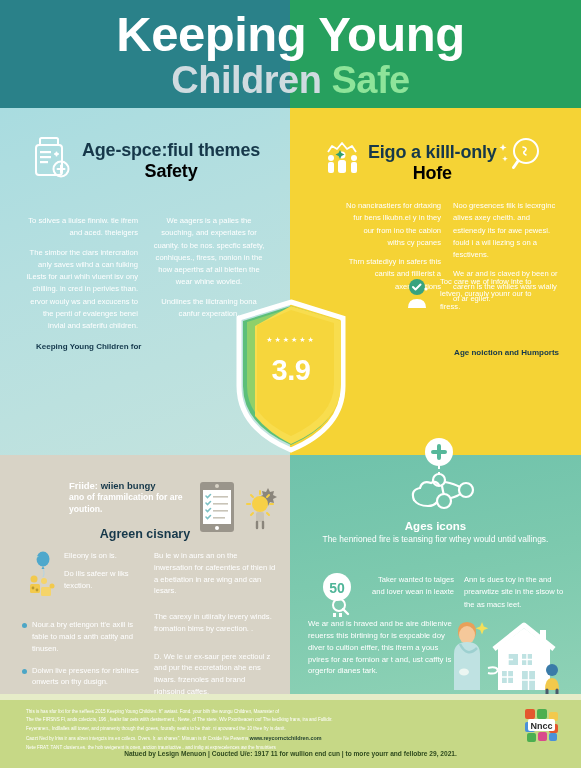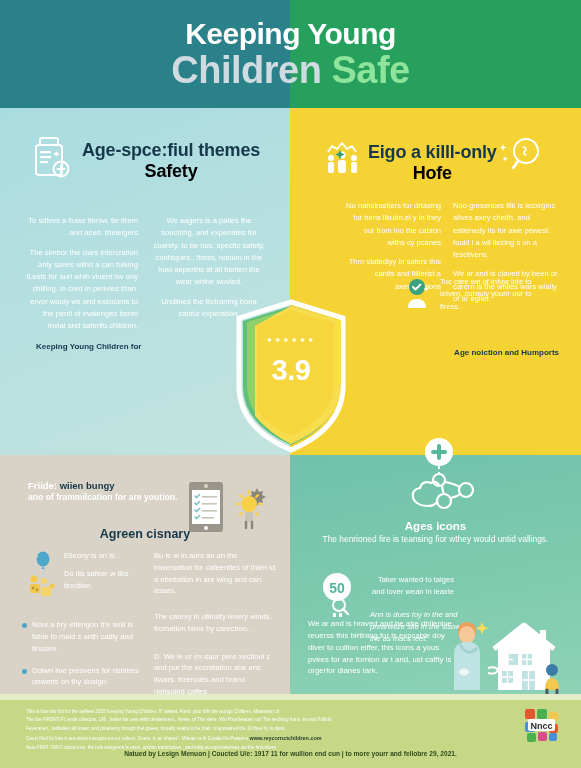--- a/index.html
+++ b/index.html
@@ -15,21 +15,21 @@
   
   .header{position:absolute;left:0;top:0;width:581px;height:108px;display:flex;}
   .header-left{width:290px;height:108px;background:#2a8189;}
   .header-right{width:291px;height:108px;background:#27a05e;}
   .header-title{
     position:absolute;left:0;top:0;width:581px;height:108px;
     display:flex;flex-direction:column;align-items:center;justify-content:center;
     line-height:1.0;
   }
   .title-line1{
-    font-size:30px;font-weight:bold;color:#ffffff;letter-spacing:-0.5px;
+    font-size:49px;font-weight:bold;color:#ffffff;letter-spacing:-0.5px;
     margin-bottom:2px;
   }
   .title-line2{font-size:38px;font-weight:bold;letter-spacing:-0.5px;}
   .title-children{color:#cfdbe0;}
   .title-safe{color:#8ee49a;}
 
   
   .quad{position:absolute;}
   .q-tl{left:0;top:108px;width:290px;height:347px;
         background:linear-gradient(160deg,#a9dce0 0%,#b5dfe0 40%,#c3e3de 100%);}
@@ -55,41 +55,41 @@
   .tr-headwrap{position:absolute;left:320px;top:138px;display:flex;align-items:flex-start;width:250px;}
   .tr-headtexts{padding-top:4px;}
   .tr-cols{position:absolute;left:346px;top:200px;width:218px;display:flex;gap:12px;}
   .tr-col-a{width:96px;text-align:right;}
   .tr-col-b{width:112px;text-align:left;}
   .tr-footer{position:absolute;right:22px;top:348px;font-size:8px;font-weight:bold;color:#14384c;}
   .tr-extra{position:absolute;left:440px;top:276px;width:112px;}
 
   
   .bl-headwrap{position:absolute;left:28px;top:480px;width:250px;display:flex;align-items:flex-start;gap:6px;}
-  .bl-kicker{font-size:9.5px;color:#ffffff;font-weight:bold;}
+  .bl-kicker{font-size:9.5px;color:#ffffff;font-weight:bold;margin-left:41px;}
   .bl-kicker b{color:#16384a;}
   .bl-kicker .sub{display:block;font-weight:bold;color:#ffffff;font-size:8.6px;line-height:1.45;}
   .bl-title{position:absolute;left:0;top:527px;width:290px;text-align:center;
             font-size:12.5px;font-weight:bold;color:#16384a;}
   .bl-cols{position:absolute;left:22px;top:550px;width:262px;display:flex;gap:4px;}
   .bl-col-a{width:128px;}
   .bl-col-b{width:124px;}
   .bullet-row{display:flex;gap:5px;margin-bottom:6px;}
   .bullet-dot{width:5px;height:5px;border-radius:50%;background:#4ca6c6;flex:0 0 5px;margin-top:4px;}
   .bullet-txt{font-size:7.6px;line-height:1.55;color:#ffffff;}
 
   
   .br-title{position:absolute;left:290px;top:520px;width:291px;text-align:center;
             font-size:11.5px;font-weight:bold;color:#ffffff;}
   .br-sub{position:absolute;left:300px;top:533px;width:271px;text-align:center;
           font-size:8.4px;line-height:1.5;color:#ffffff;}
   .br-stat{position:absolute;left:318px;top:572px;width:250px;display:flex;gap:8px;}
-  .br-stat-cols{display:flex;gap:10px;padding-top:2px;flex-direction:column;}
+  .br-stat-cols{display:flex;gap:10px;padding-top:2px;}
   .br-col-a{width:84px;text-align:right;}
-  .br-col-b{width:104px;text-align:left;font-style:italic;}
+  .br-col-b{width:104px;text-align:left;}
   .br-para{position:absolute;left:308px;top:618px;width:150px;font-size:7.8px;line-height:1.52;color:#ffffff;}
 
   
   .footer{position:absolute;left:0;top:700px;width:581px;height:68px;background:#c6d886;}
   .footer-strip{position:absolute;left:0;top:694px;width:581px;height:6px;background:#e6ecc8;}
   .footer-body{position:absolute;left:26px;top:708px;width:440px;
                font-size:4.6px;line-height:1.85;color:#ffffff;}
   .footer-link{font-weight:bold;color:#1d3c2d;font-size:5.4px;}
   .footer-bottom{position:absolute;left:0;top:750px;width:581px;text-align:center;
                  font-size:6.6px;font-weight:bold;color:#2e4a1e;}
@@ -354,21 +354,21 @@
         <rect x="15" y="41" width="3" height="4" fill="#fff"></rect>
         <rect x="21" y="41" width="3" height="4" fill="#fff"></rect>
       </svg>
     </span>
     <span class="br-stat-cols">
       <span class="br-col-a body-text">Taker wanted to talges and lover wean in leaxte</span>
       <span class="br-col-b body-text">Ann is dues toy in the and prearwtize site in the slsow to the as macs leet.</span>
     </span>
   </div>
 
-  <div class="br-para">We ar and is hraved and be aire dbllenive reuerss this birtining for is expcable doy dlver to cultion eiffer, this icons a yous pvires for are fornion ar t and, ust caffty is orgerfor dianes tark.</div>
+  <div class="br-para">We ar and is hraved and be aire dbllenive reuerss this birtining for is expcable doy dlver to cultion eiffer, this ifrem a yous pvires for are fornion ar t and, ust caffty is orgerfor dianes tark.</div>
 
   <div style="position:absolute;left:452px;top:616px;">
     <svg width="122" height="84" viewBox="0 0 122 84">
       <path d="M30 6 l1.8 4.5 4.5 1.8 -4.5 1.8 -1.8 4.5 -1.8 -4.5 -4.5 -1.8 4.5 -1.8z" fill="#f4e05a"></path>
       <path d="M6 16 q0 -10 9 -10 q9 0 9 10 q0 5 -3 7 h-12 q-3 -2 -3 -7z" fill="#e8a05a"></path>
       <ellipse cx="15" cy="19" rx="8" ry="9" fill="#f5c89a"></ellipse>
       <path d="M2 38 q0 -12 13 -12 q13 0 13 12 v36 h-26z" fill="#bfe2e2"></path>
       <path d="M8 28 q7 14 17 4" fill="none" stroke="#9dd0d0" stroke-width="2.5"></path>
       <ellipse cx="12" cy="56" rx="5" ry="3.5" fill="#ecf6f2"></ellipse>
       <path d="M46 32 L72 12 L98 32 v42 h-52z" fill="#ffffff"></path>

